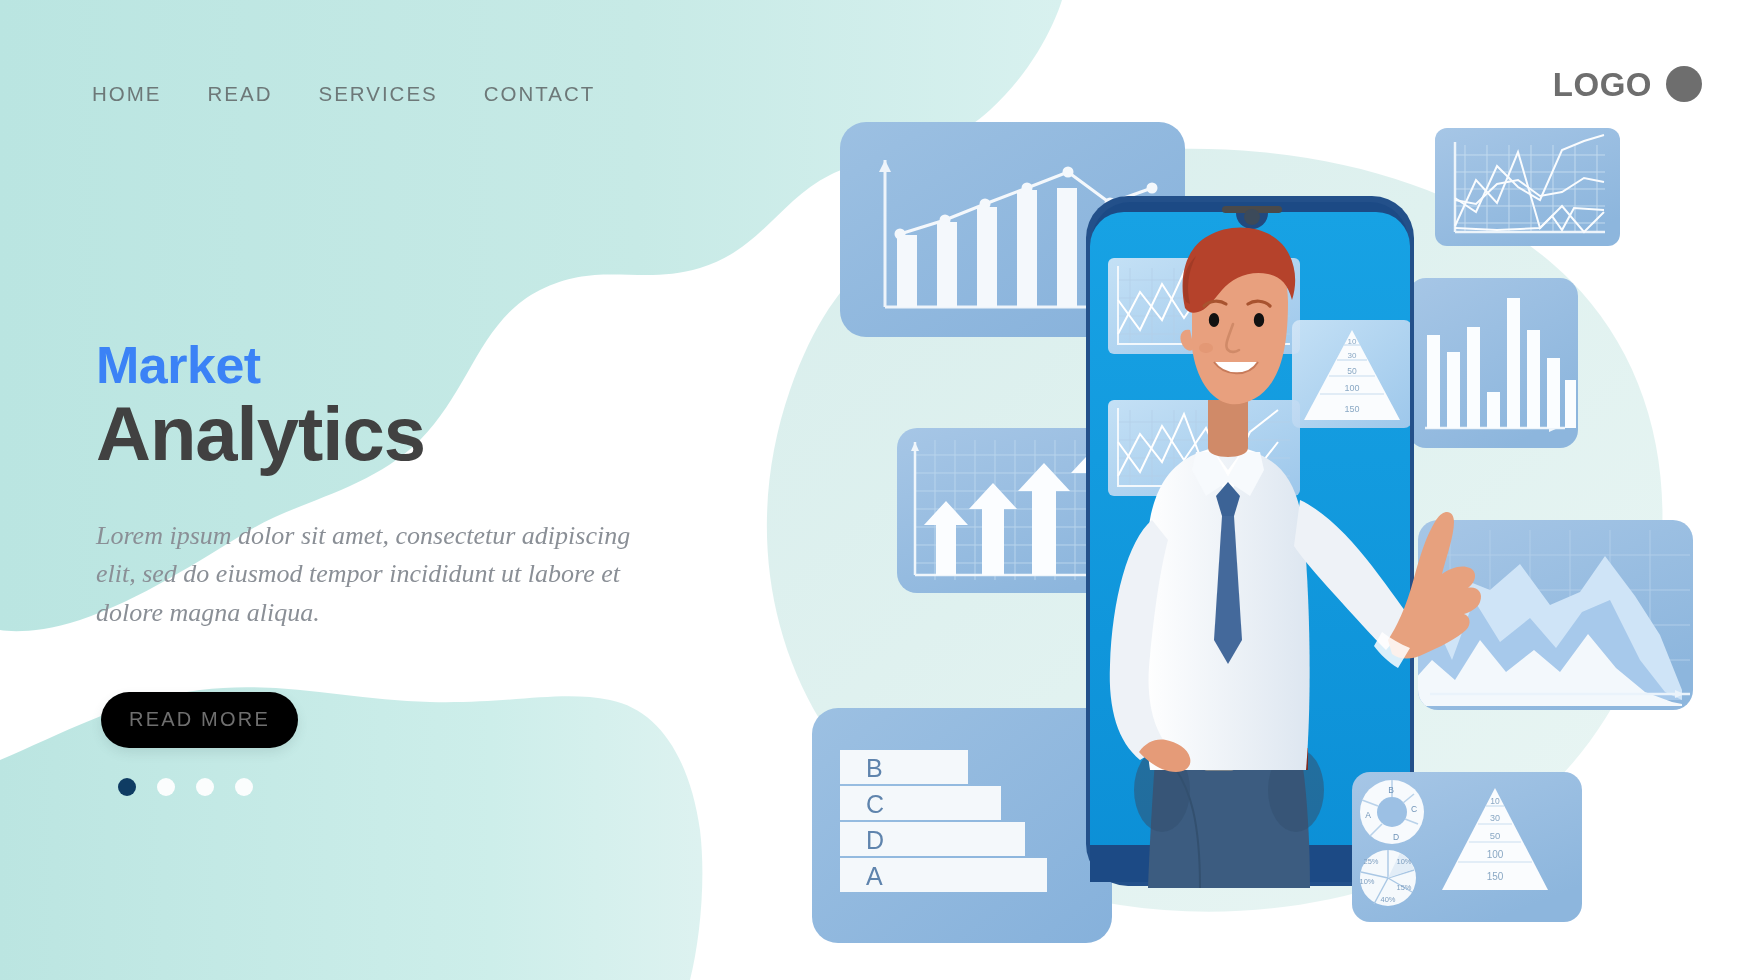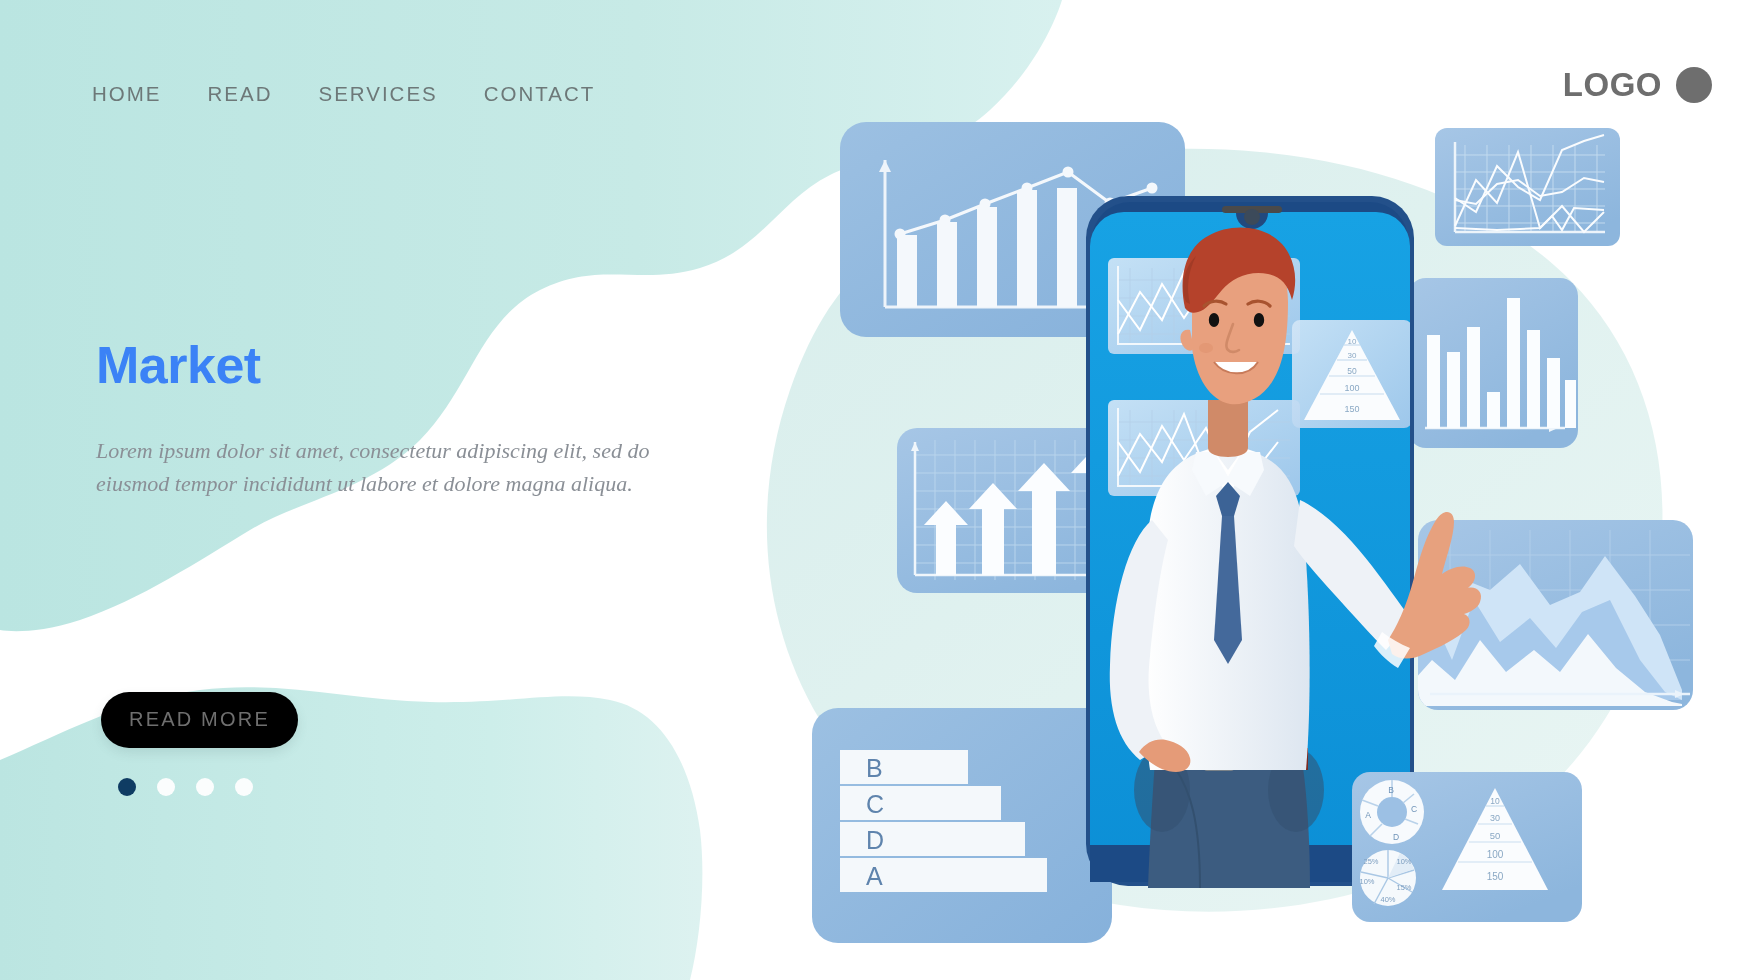--- a/index.html
+++ b/index.html
@@ -11,31 +11,31 @@
   
   .bg-layer { position:absolute; inset:0; width:1742px; height:980px; }
 
   
   .nav { position:absolute; left:92px; top:82px; display:flex; gap:0px; z-index:40; }
   .nav a { color:#6d7878; font-size:20.5px; letter-spacing:2.0px; text-decoration:none;
            font-weight:400; margin-right:46px; white-space:nowrap; }
   .nav a:last-child { margin-right:12px; }
 
   
-  .logo { position:absolute; right:30px; top:66px; display:flex; align-items:center; gap:14px; z-index:40;}
+  .logo { position:absolute; right:40px; top:66px; display:flex; gap:14px; z-index:40;}
   .logo-text { font-size:33px; font-weight:700; color:#6e6e6e; letter-spacing:0.5px; }
   .logo-dot { width:36px; height:36px; border-radius:50%; background:#6e6e6e; display:block; }
 
   
   .hero { position:absolute; left:96px; top:340px; z-index:40; width:560px; }
   .hero h1 { font-size:52px; line-height:0.99; font-weight:700; color:#3b82f6;
              letter-spacing:-0.5px; }
   .hero h2 { font-size:76px; line-height:1.02; font-weight:700; color:#414141;
              letter-spacing:-1px; margin-top:4px; }
-  .hero p { margin-top:44px; font-size:22px; line-height:1.48; color:#8a8f96;
+  .hero p { margin-top:44px; font-size:26px; line-height:1.48; color:#8a8f96;
             font-style:italic; font-family:"Liberation Serif", serif; }
 
   .readmore { position:absolute; left:101px; top:692px; z-index:40;
               background:#000000; border:none; border-radius:30px;
               padding:16px 28px 17px 28px; font-size:20px; letter-spacing:2.2px;
               color:#6f6f6f; box-shadow:0 5px 11px rgba(60,90,90,0.13);
               cursor:pointer; font-family:"Liberation Sans", sans-serif; }
 
   .dots { position:absolute; left:118px; top:778px; display:flex; gap:21px; z-index:40; }
   .dot { width:18px; height:18px; border-radius:50%; background:#fbfdfd; cursor:pointer; }
@@ -91,20 +91,21 @@
     <a href="#">CONTACT</a>
   </nav>
 
   <div class="logo">
     <span class="logo-text">LOGO</span>
     <span class="logo-dot"></span>
   </div>
 
   <div class="hero">
     <h1>Market</h1>
+    <h2>Analytics</h2>
     <p>Lorem ipsum dolor sit amet, consectetur adipiscing elit, sed do eiusmod tempor incididunt ut labore et dolore magna aliqua.</p>
   </div>
 
   <button class="readmore">READ MORE</button>
 
   <div class="dots">
     <span class="dot active"></span>
     <span class="dot"></span>
     <span class="dot"></span>
     <span class="dot"></span>

